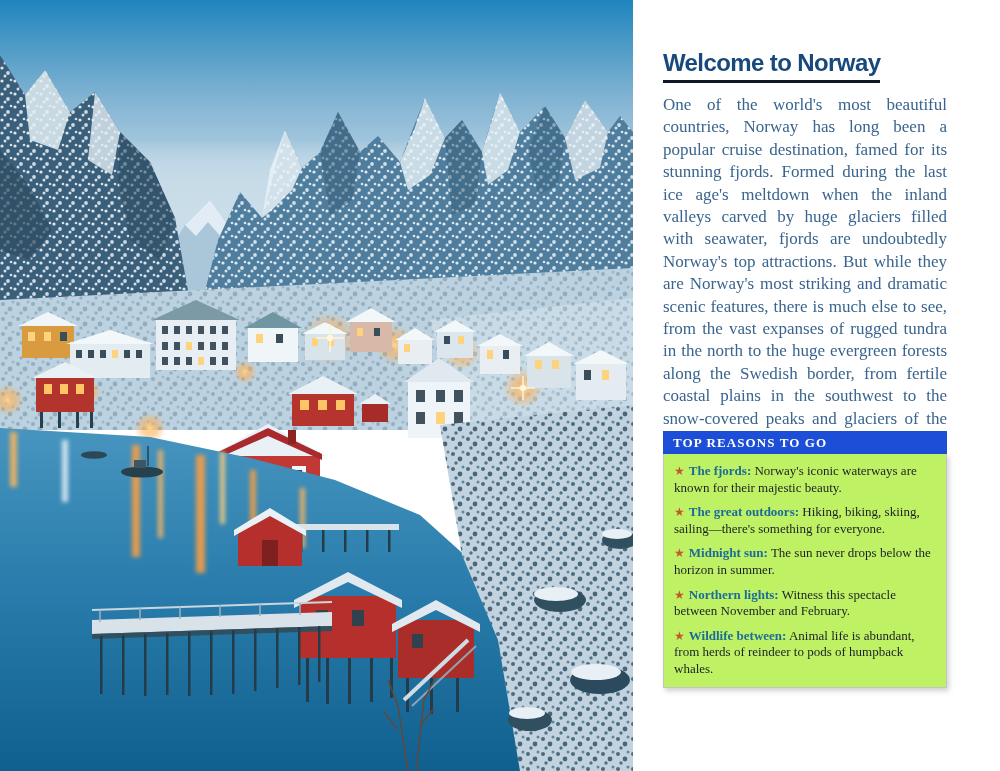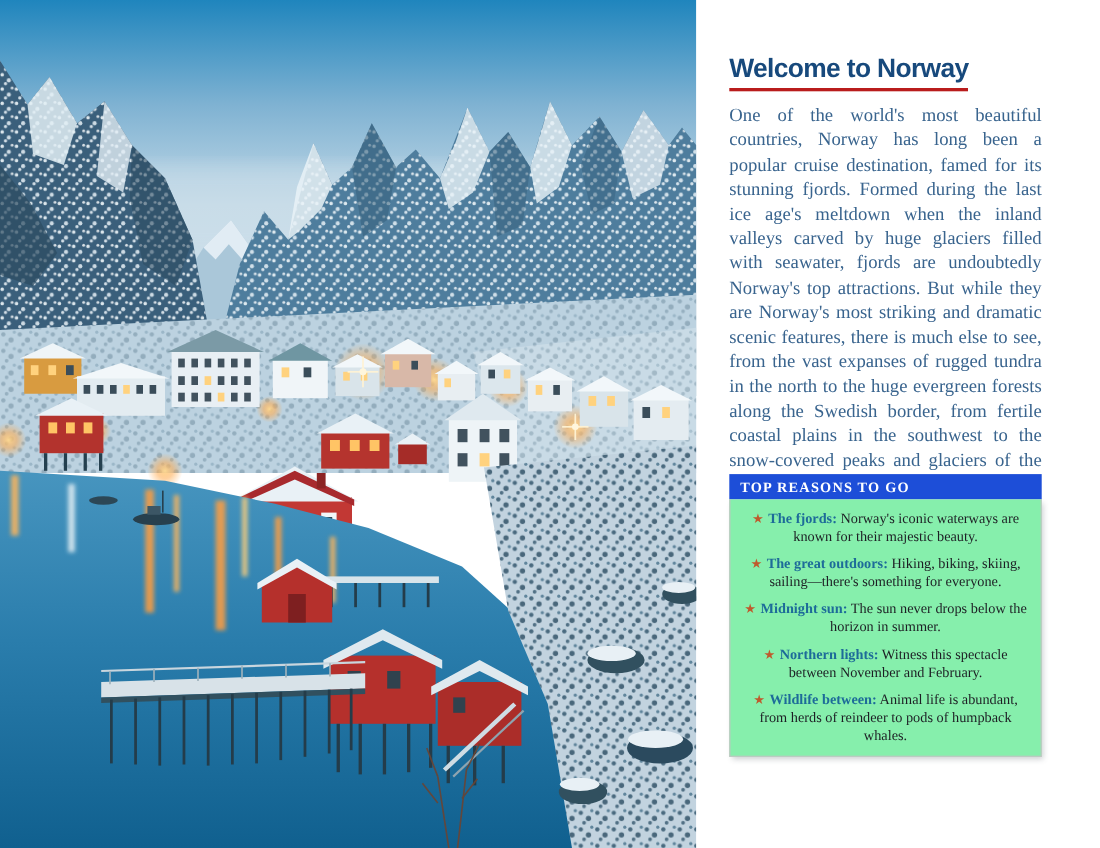--- a/index.html
+++ b/index.html
@@ -6,34 +6,34 @@
   .page{position:relative;width:1000px;height:771px;background:#ffffff;overflow:hidden;
         font-family:"Liberation Serif",serif;}
   .photo{position:absolute;left:0;top:0;width:633px;height:771px;overflow:hidden;}
   .photo svg{display:block;width:633px;height:771px;}
 
   .content{position:absolute;left:663px;top:0;width:284px;}
 
   .title{position:absolute;left:0;top:49px;margin:0;
          font-family:"Liberation Sans",sans-serif;font-weight:700;
          font-size:24px;line-height:27px;letter-spacing:-0.6px;
-         color:#17497c;border-bottom:3px solid #b91c1c;padding-bottom:4px;
+         color:#17497c;border-bottom:3px solid #0f172a;padding-bottom:4px;
          display:inline-block;white-space:nowrap;}
 
   .intro{position:absolute;left:0;top:94px;width:284px;margin:0;
          font-size:17px;line-height:22.4px;color:#39648e;
          text-align:justify;}
 
   .reasons{position:absolute;left:0;top:431px;width:284px;}
   .reasons-header{background:#1d4ed8;color:#ffffff;height:23px;line-height:23px;
          font-family:"Liberation Serif",serif;font-weight:700;font-size:13px;
          letter-spacing:1.1px;padding-left:10px;}
-  .reasons-box{border:1px solid #c4c4c4;border-top:none;background:#86efac;
+  .reasons-box{border:1px solid #c4c4c4;border-top:none;background:#bef264;
          padding:9px 10px 7px 10px;
-         box-shadow:2px 3px 5px rgba(60,70,80,0.25);text-align:center;}
+         box-shadow:2px 3px 5px rgba(60,70,80,0.25);}
   .reason{margin:0 0 8px 0;font-size:13px;line-height:16.6px;color:#1d1f24;}
   .reason:last-child{margin-bottom:2px;}
   .star{color:#bf5a2d;font-size:12px;margin-right:4px;}
   .lead{font-weight:700;color:#1d6b99;}
 </style>
 </head>
 <body>
 
 <div class="page">
 

